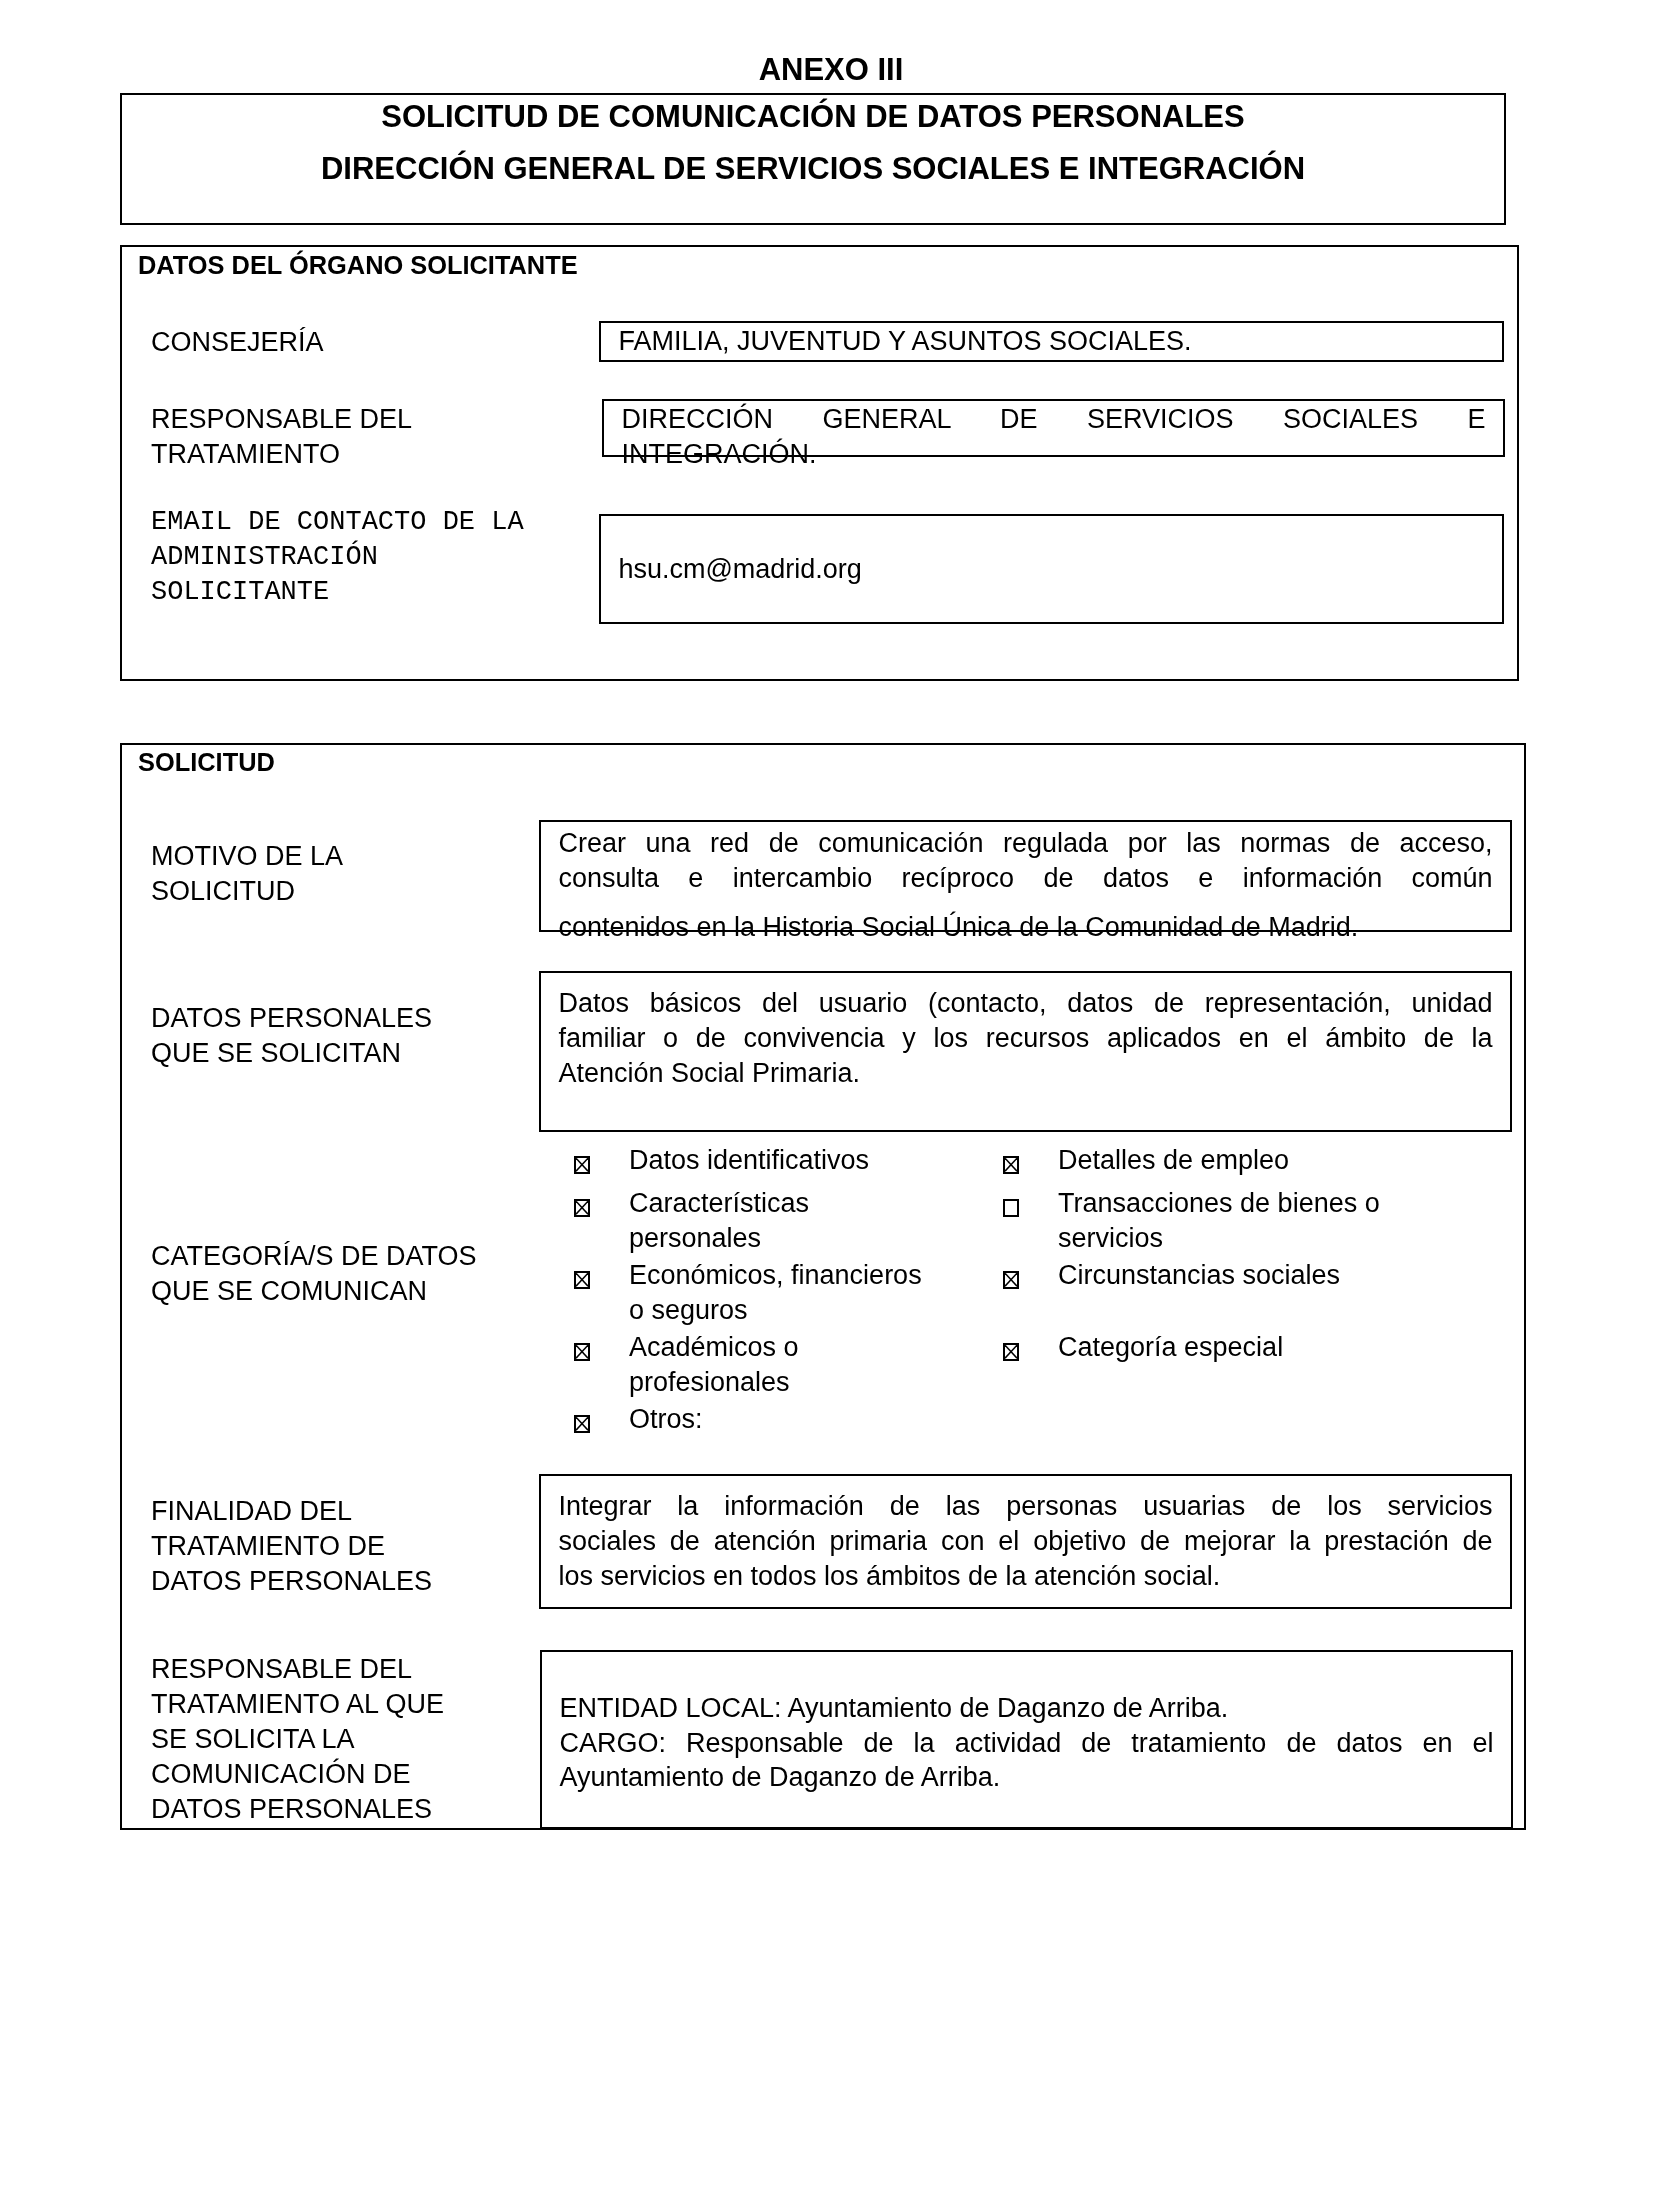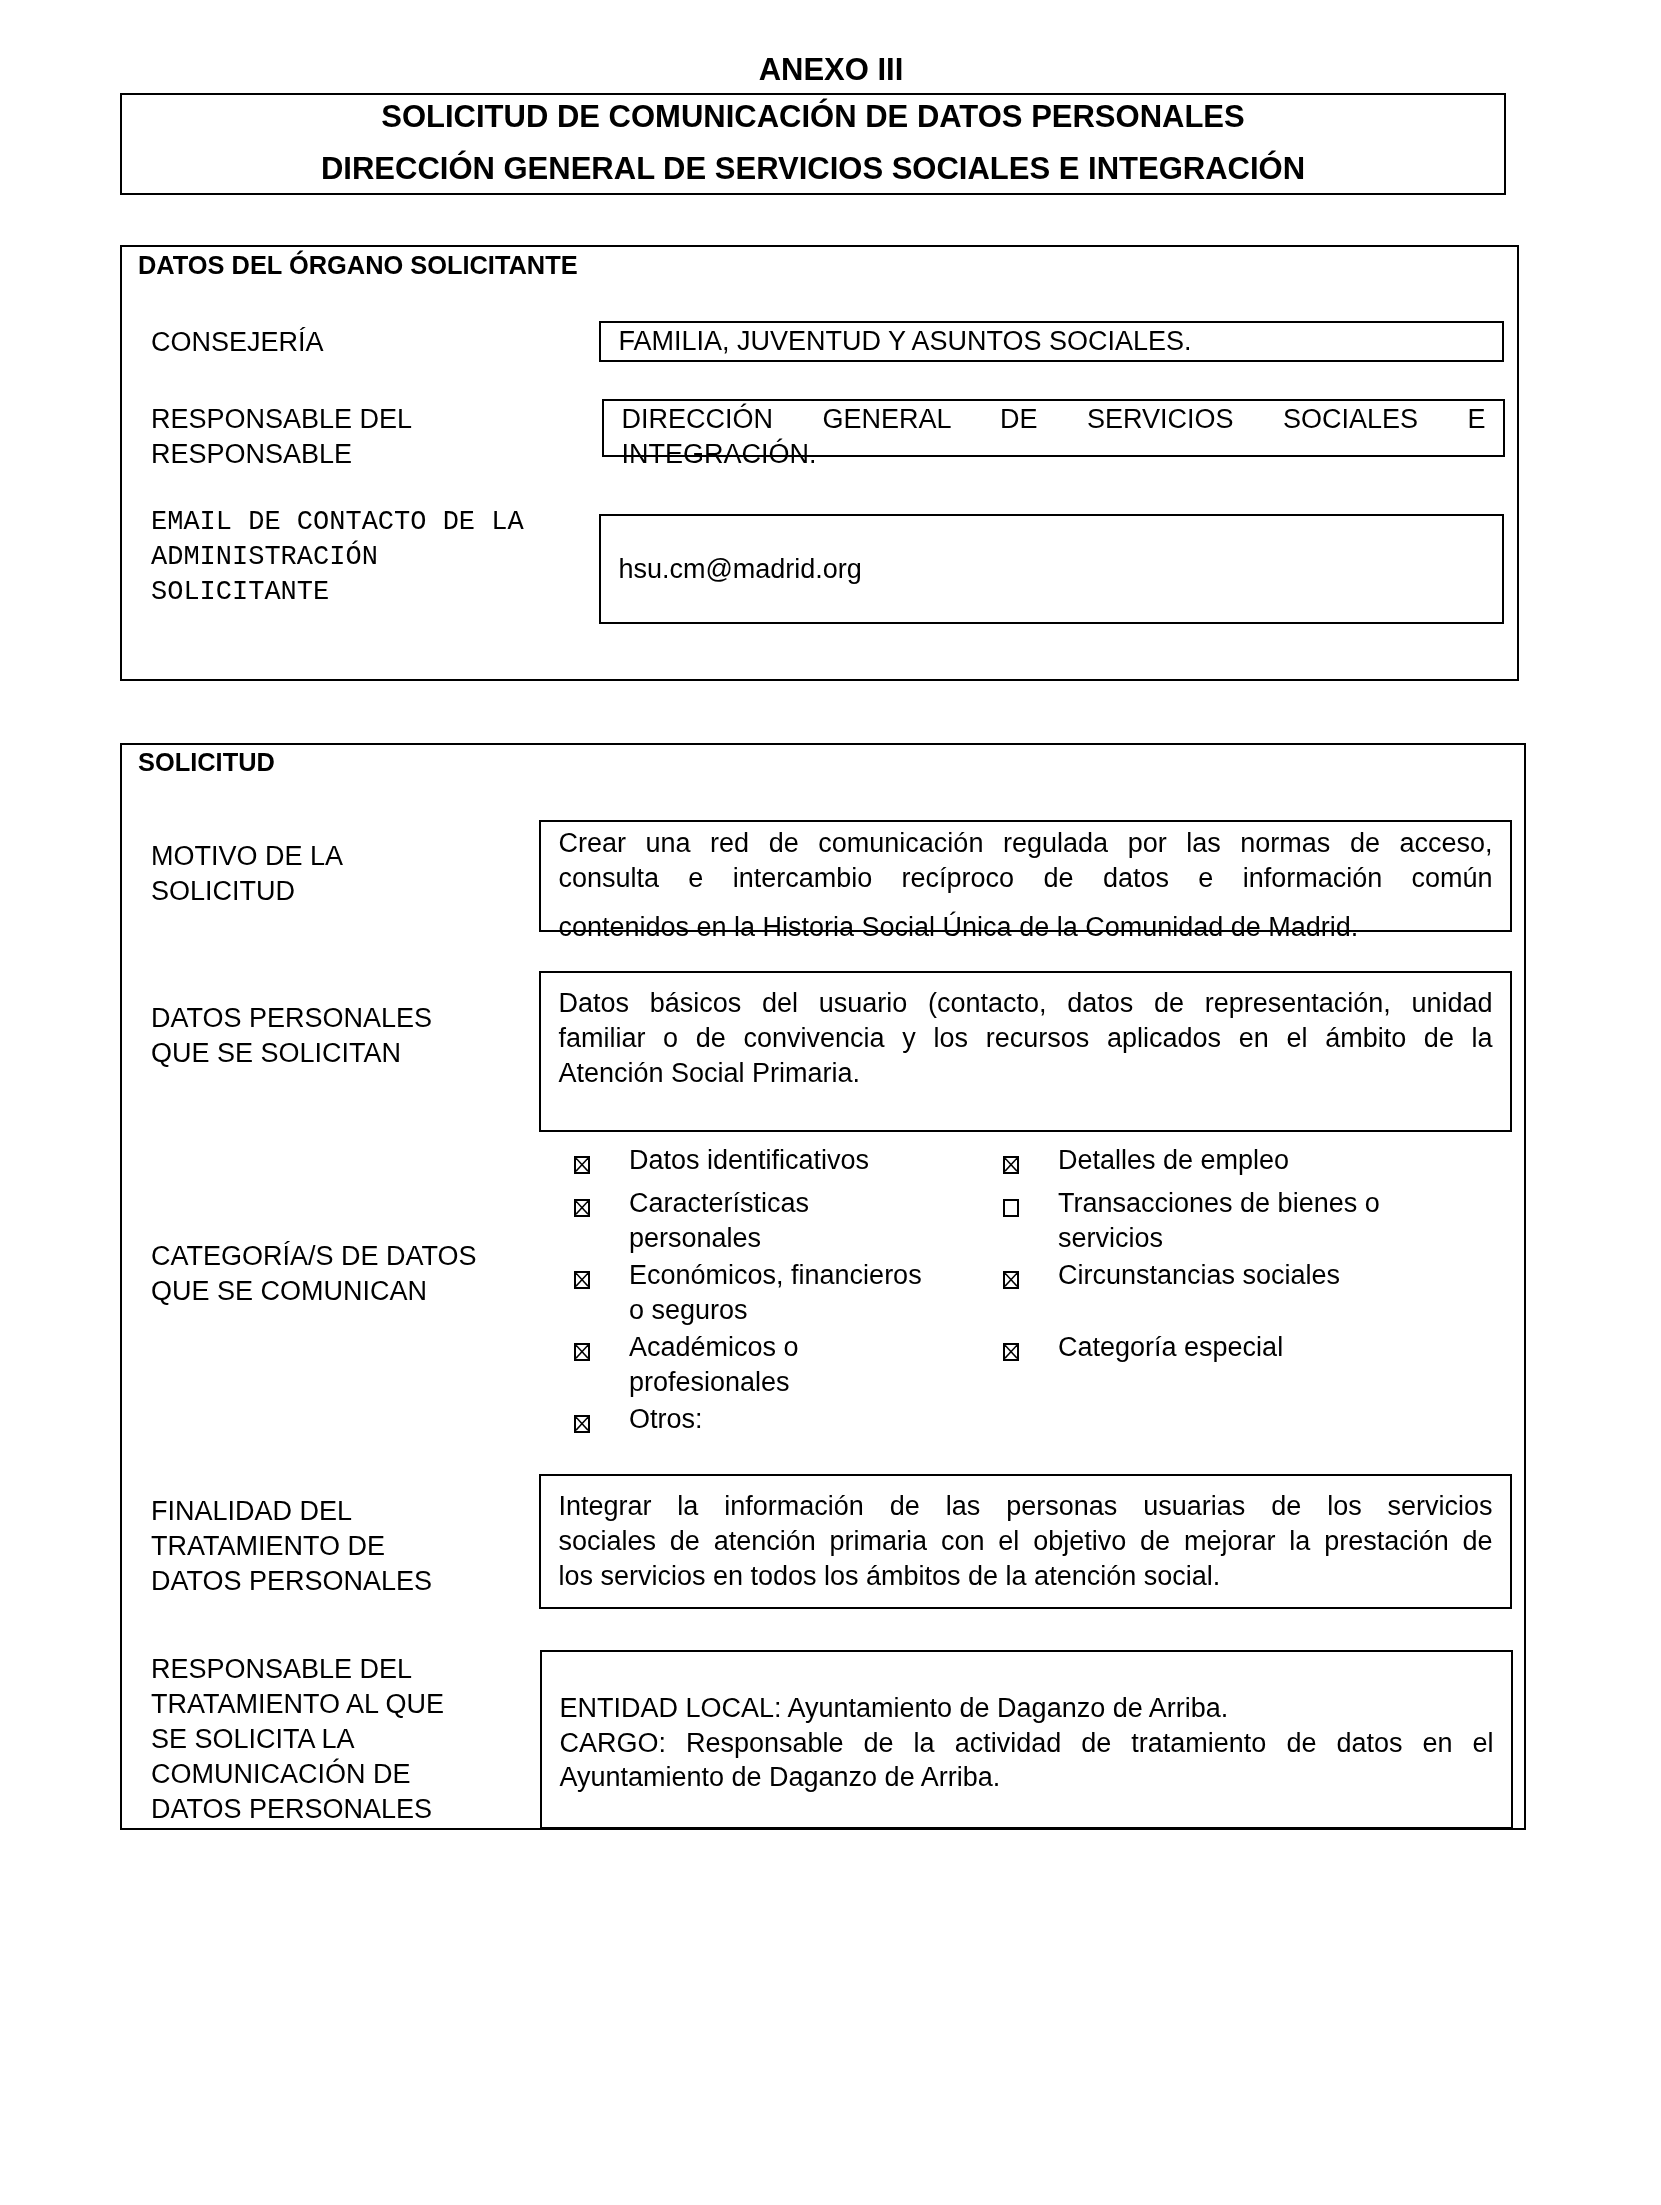--- a/index.html
+++ b/index.html
@@ -1,20 +1,20 @@
 <!DOCTYPE html>
 <html style="font-size:10.7px"><head>
 <meta charset="utf-8">
 <style>
   html, body { margin:0; padding:0; background:#ffffff; }
   body { width:1662px; height:2205px; position:relative; font-family:"Liberation Sans", sans-serif; color:#000; overflow:hidden; }
   .abs { position:absolute;margin-top:36px; }
   .box { position:absolute; border:2px solid #000; box-sizing:border-box; }
   .title-main { left:0; width:1662px; top:16px; text-align:center; font-weight:bold; font-size:31px; }
-  .title-box { left:120px; top:93px; width:1386px; height:102px;padding-left:40px; }
+  .title-box { left:120px; top:93px; width:1386px; height:132px;padding-left:40px; }
   .title-line { position:absolute; left:0; right:0; text-align:center; font-weight:bold; font-size:31px; }
   .sec-title { font-weight:bold; font-size:25.4px; position:absolute; left:16px; }
   .label { position:absolute; font-size:27px; line-height:35px; }
   .val { position:absolute; border:2px solid #000; box-sizing:border-box; font-size:27px; line-height:35px; padding:0 14px; text-align:justify; }
   .val .inner { position:absolute; left:17.4px; right:17.4px; }
   .just { text-align:justify; text-align-last:justify; }
   .cb-item { position:absolute; font-size:27px; line-height:35px; }
   .cb { position:absolute; width:16px; height:17.4px; border:2px solid #000; box-sizing:border-box; }
   .cb svg { position:absolute; left:0; top:0; width:100%; height:100%; }
   .cb-text { position:absolute; }
@@ -29,21 +29,21 @@
   <div class="title-line" style="top:56px;">DIRECCIÓN GENERAL DE SERVICIOS SOCIALES E INTEGRACIÓN</div>
 </div>
 
 <div class="box" style="left:120px; top:245px; width:1399px; height:436px;padding-left:22px;">
   <div class="sec-title" style="top:4px;">DATOS DEL ÓRGANO SOLICITANTE</div>
 
   <div class="label" style="left:29px; top:78px;">CONSEJERÍA</div>
 
   <div class="label" style="left:29px; top:155px;">
     <div>RESPONSABLE DEL</div>
-    <div>RESPONSABLE</div>
+    <div>TRATAMIENTO</div>
   </div>
 
   <div class="label" style="left:29px; top:258px;font-family:Liberation Mono, monospace;">
     <div>EMAIL DE CONTACTO DE LA</div>
     <div>ADMINISTRACIÓN</div>
     <div>SOLICITANTE</div>
   </div>
 </div>
 
 <div class="val" style="left:599px; top:321px; width:905px; height:41px;">

